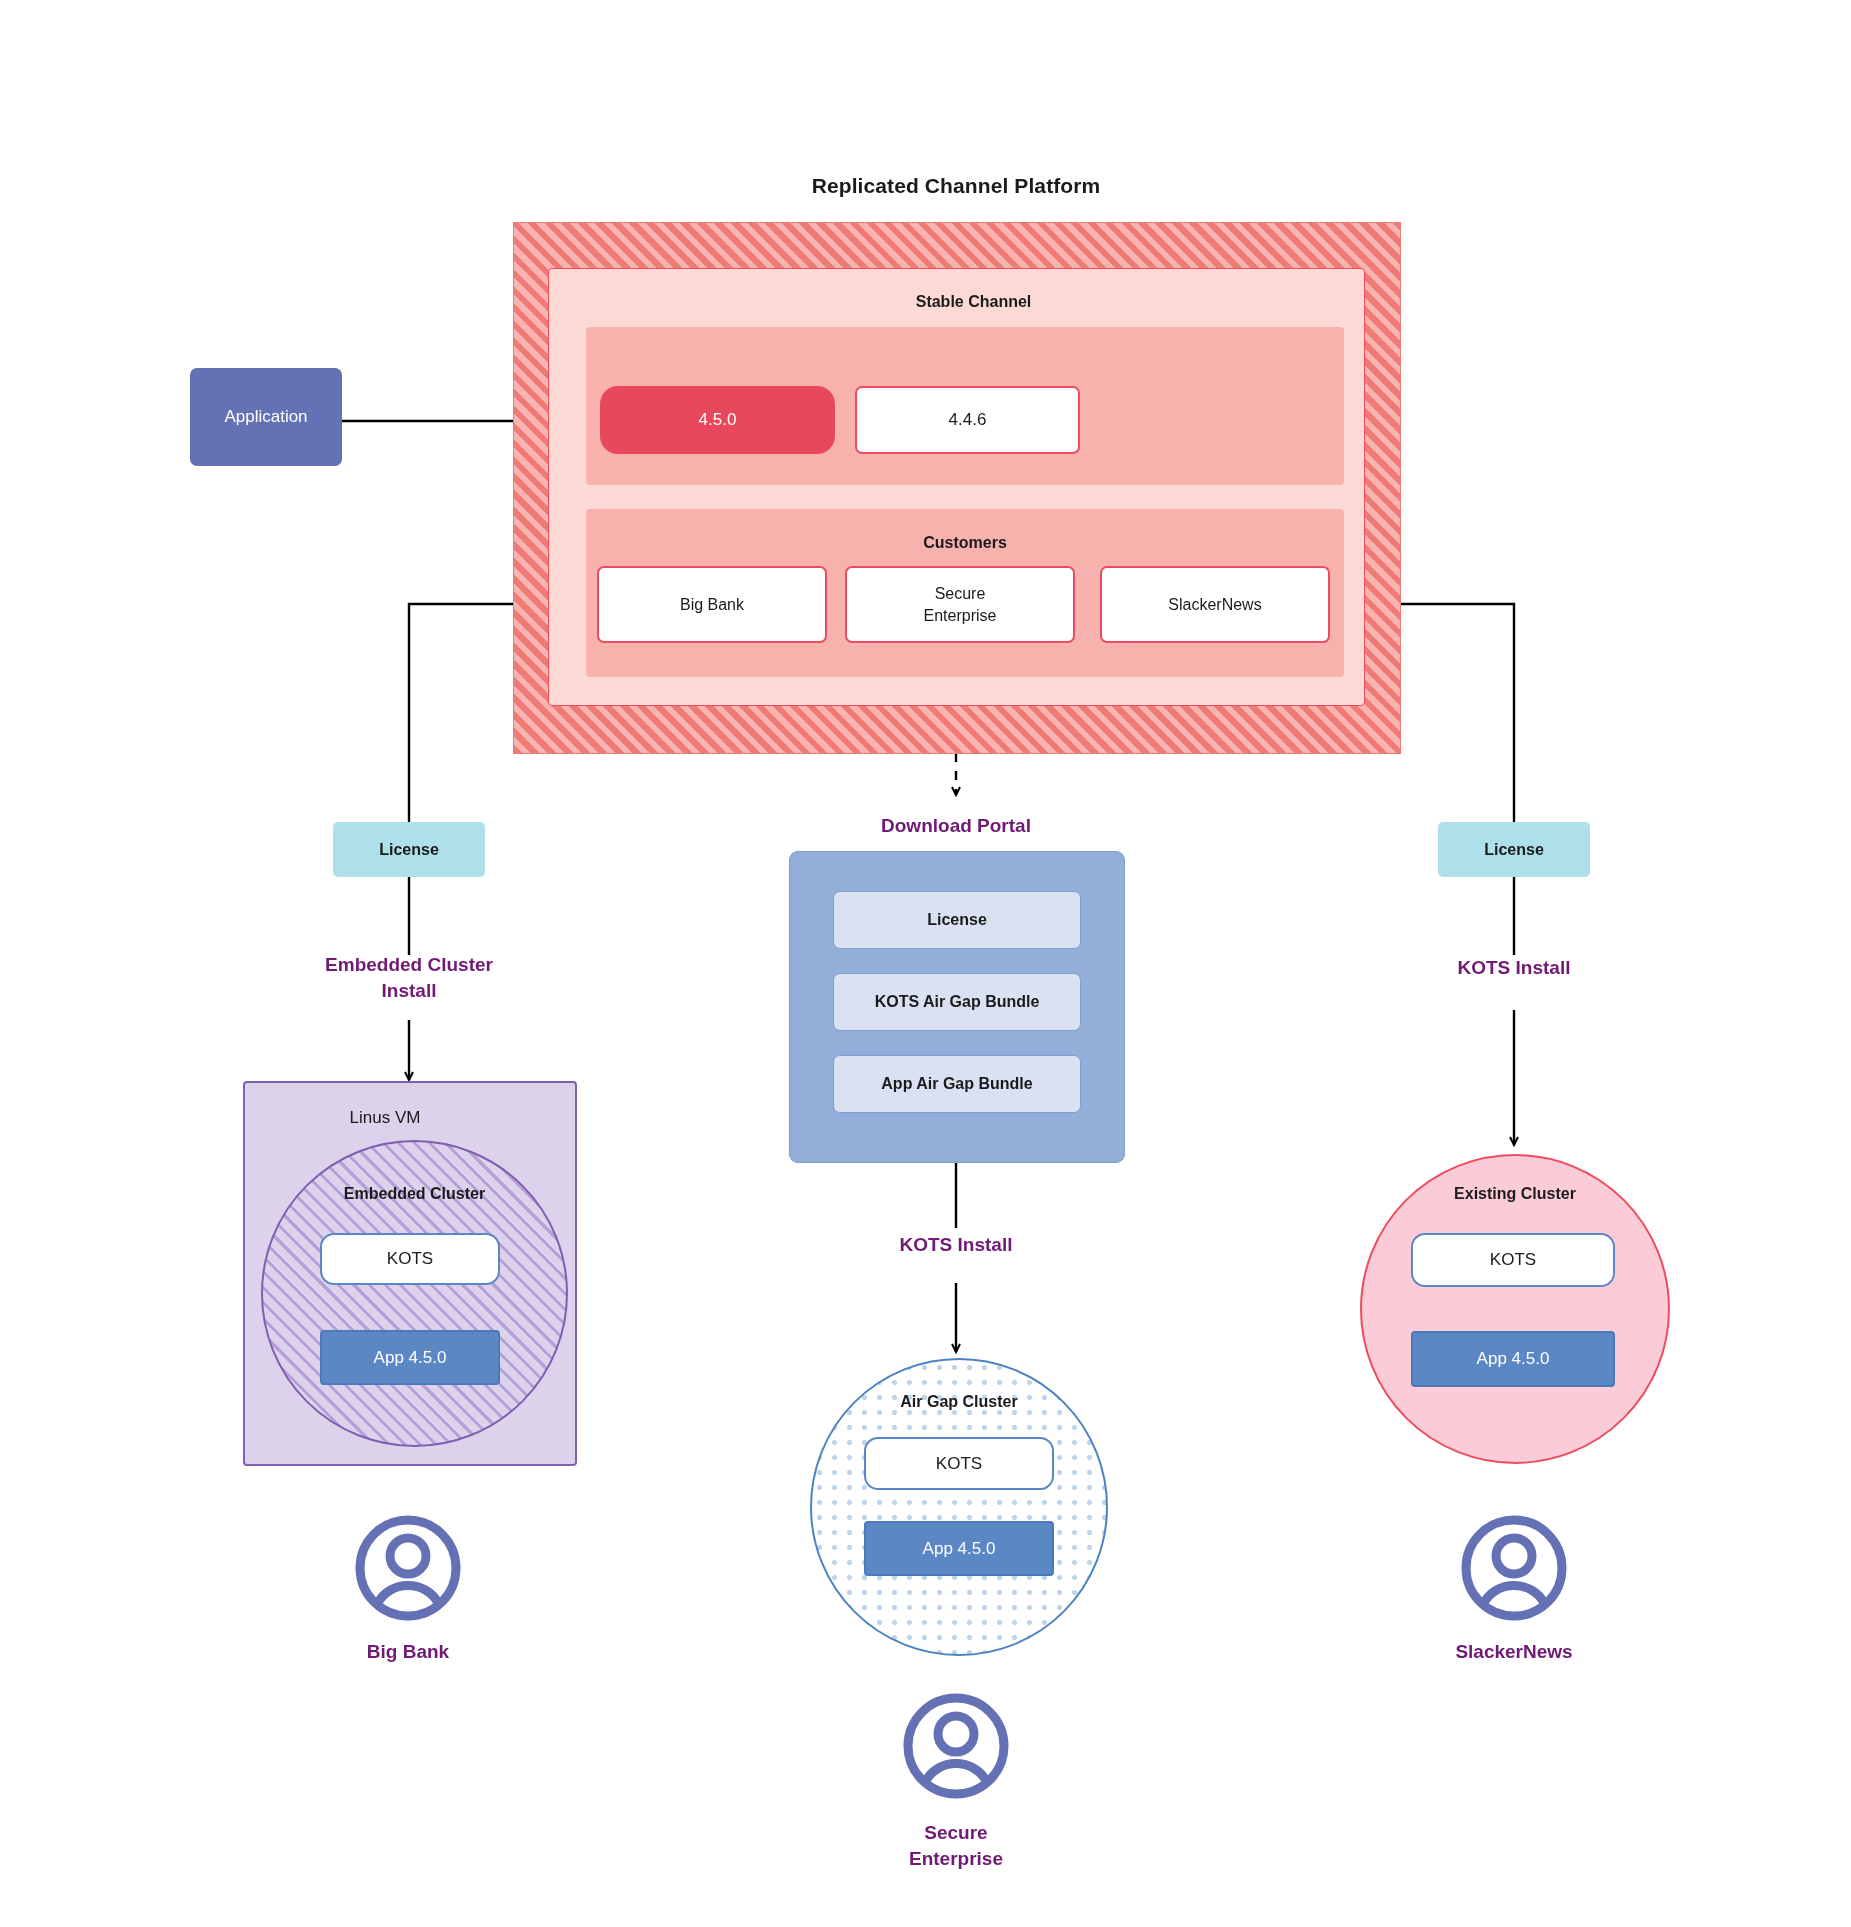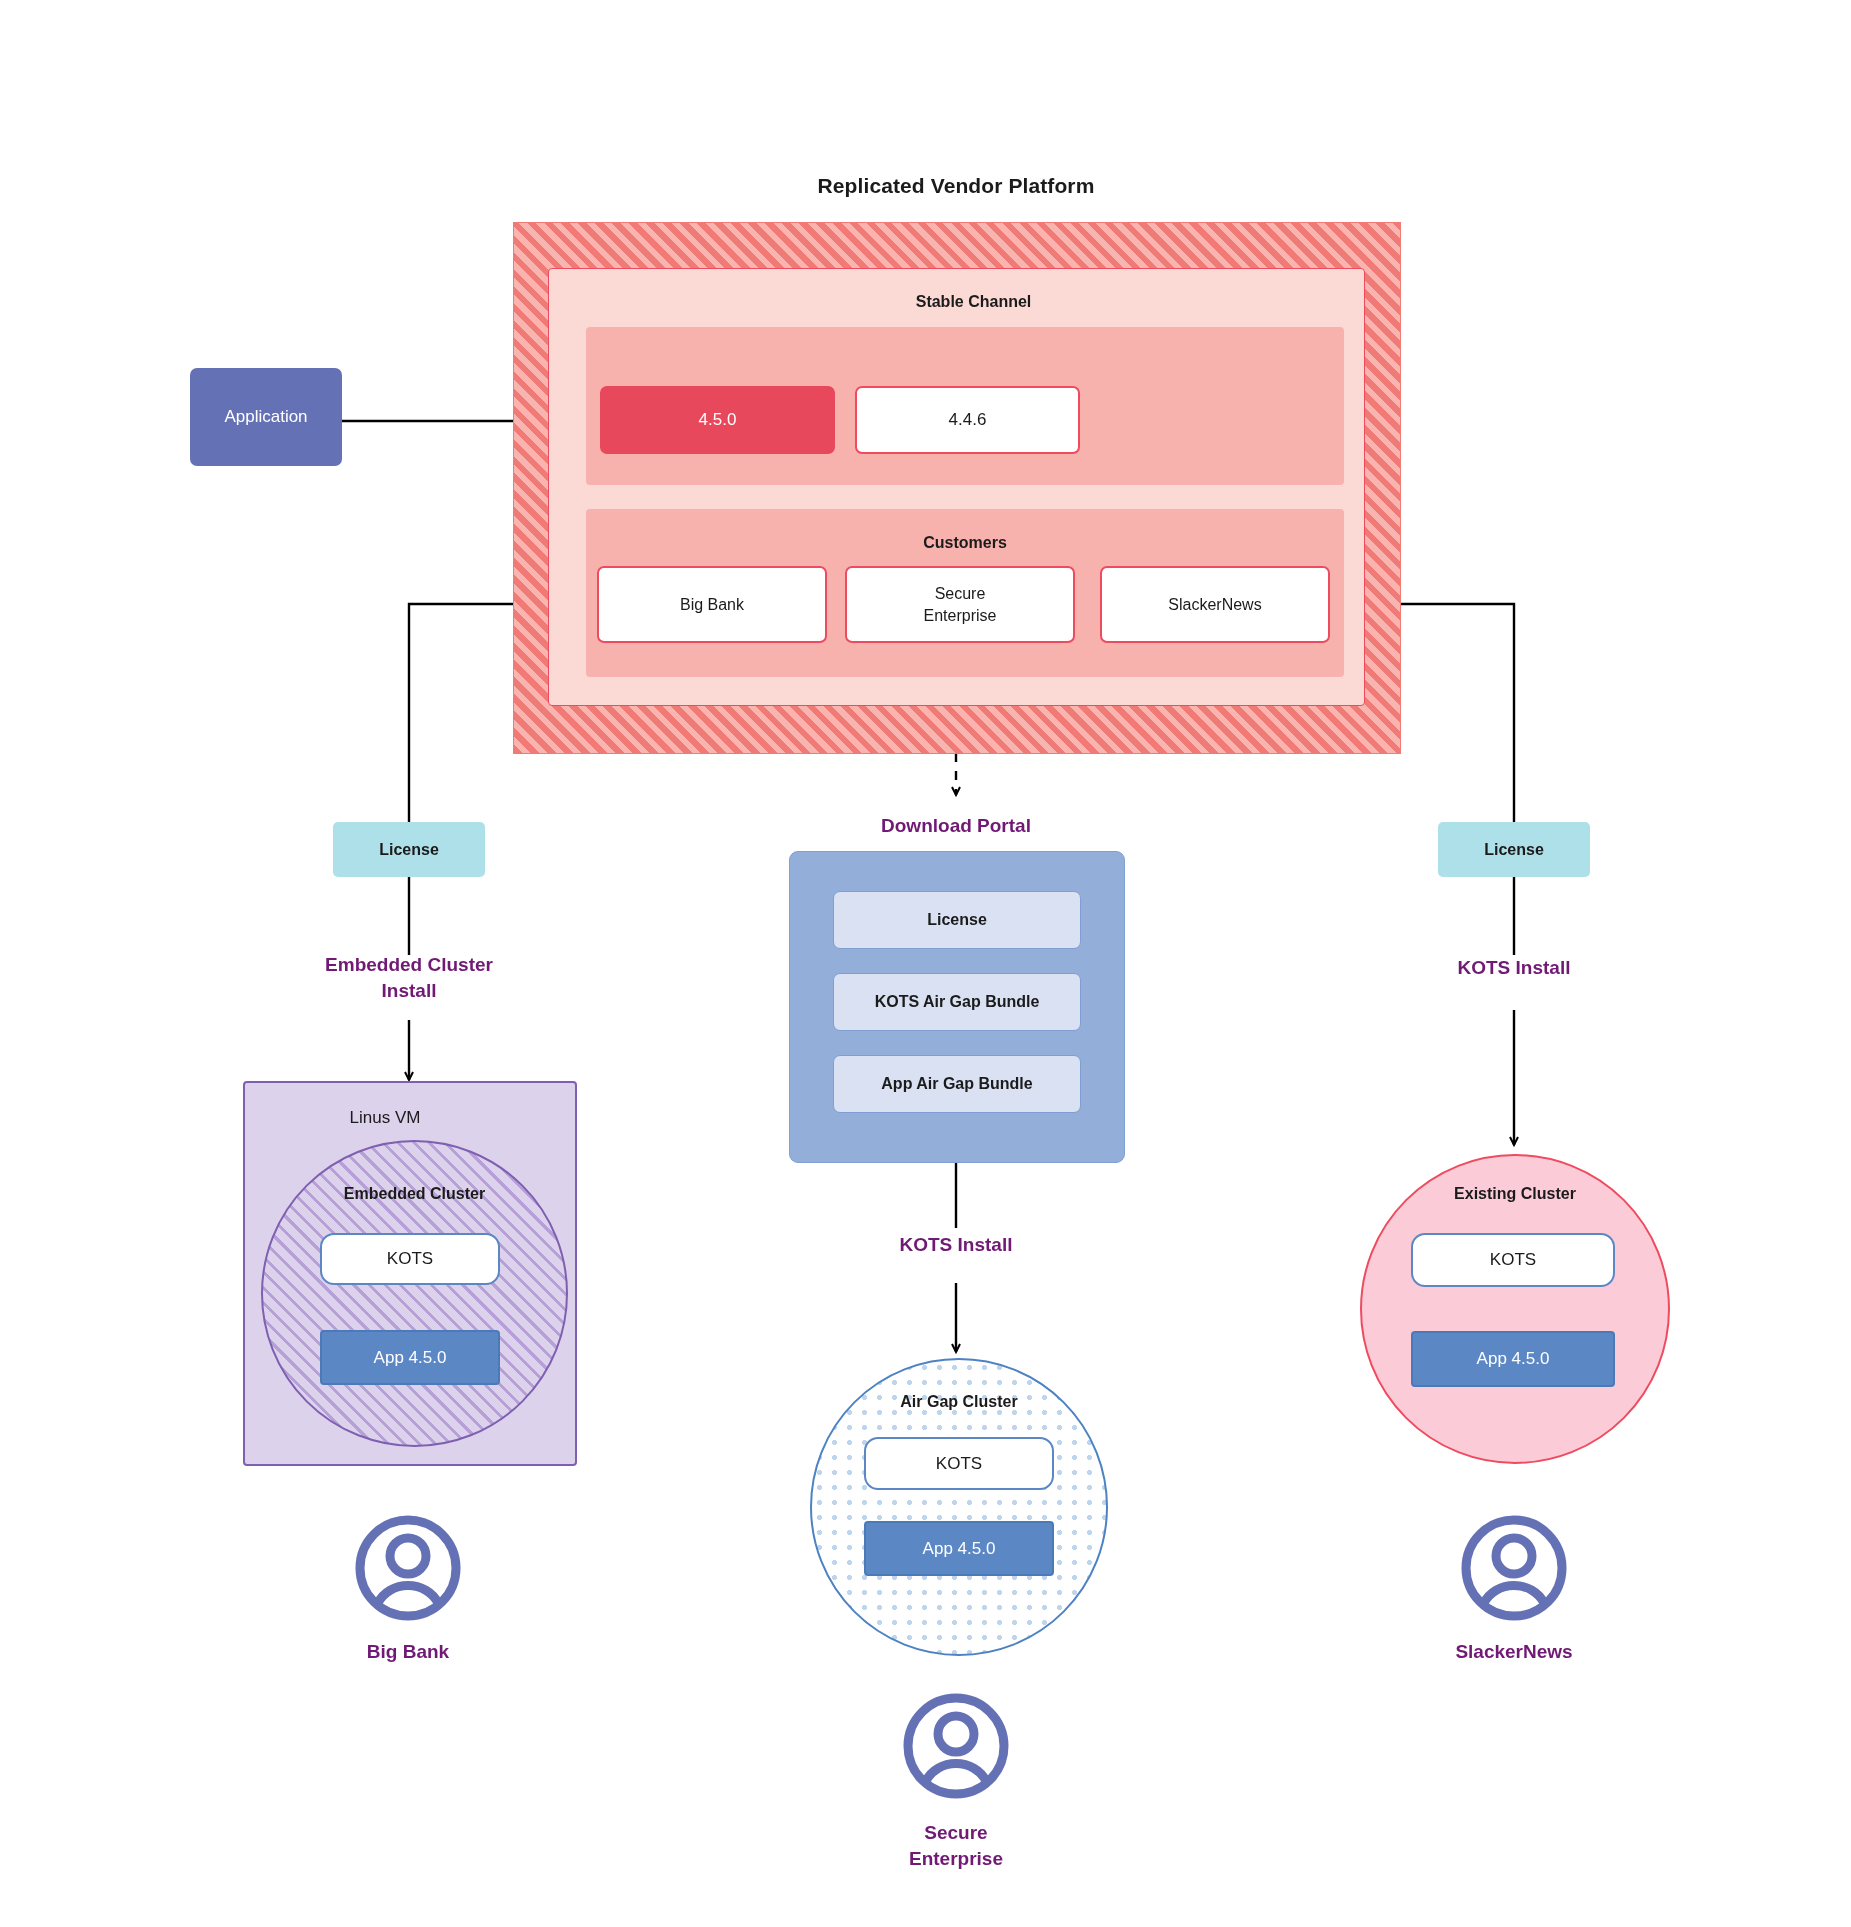--- a/index.html
+++ b/index.html
@@ -213,30 +213,30 @@
     <path d="M956,1162 L956,1228" stroke="#000" stroke-width="2.4" fill="none"></path>
     <path d="M956,1283 L956,1352" stroke="#000" stroke-width="2.4" fill="none" marker-end="url(#arrow)"></path>
 
     <path d="M408,1285 L408,1322" stroke="#000" stroke-width="2.4" fill="none" stroke-dasharray="7,7" marker-end="url(#arrowsm)"></path>
 
     <path d="M959,1468 L959,1513" stroke="#000" stroke-width="2.4" fill="none" stroke-dasharray="7,7" marker-end="url(#arrowsm)"></path>
 
     <path d="M1513,1287 L1513,1325" stroke="#000" stroke-width="2.4" fill="none" stroke-dasharray="7,7" marker-end="url(#arrowsm)"></path>
   </svg>
 
-  <div class="abs ctr title-lg" style="left:621px; top:170px; width:670px; height:32px;">Replicated Vendor Platform</div>
+  <div class="abs ctr title-lg" style="left:621px; top:170px; width:670px; height:32px;">Replicated Channel Platform</div>
 
   <div id="platform-outer" class="abs" style="left:513px; top:222px; width:888px; height:532px;"></div>
 
   <div id="stable-channel" class="abs" style="left:548px; top:268px; width:817px; height:438px;"></div>
   <div class="abs ctr label-sm-b" style="left:548px; top:290px; width:817px; height:24px;padding-left:34px;">Stable Channel</div>
 
   <div class="sub-panel abs" style="left:586px; top:327px; width:758px; height:158px;"></div>
 
-  <div class="release-box current abs ctr" style="left:600px; top:386px; width:235px; height:68px;">
+  <div class="release-box current abs ctr" style="left:600px; top:386px; width:235px; height:68px;border-radius:18px;">
     <span>4.5.0</span>
   </div>
   <div class="release-box old abs ctr" style="left:855px; top:386px; width:225px; height:68px;">
     <span>4.4.6</span>
   </div>
 
   <div class="sub-panel abs" style="left:586px; top:509px; width:758px; height:168px;"></div>
   <div class="abs ctr label-sm-b" style="left:586px; top:531px; width:758px; height:24px;">Customers</div>
 
   <div class="customer-box abs ctr" style="left:597px; top:566px; width:230px; height:77px;">

